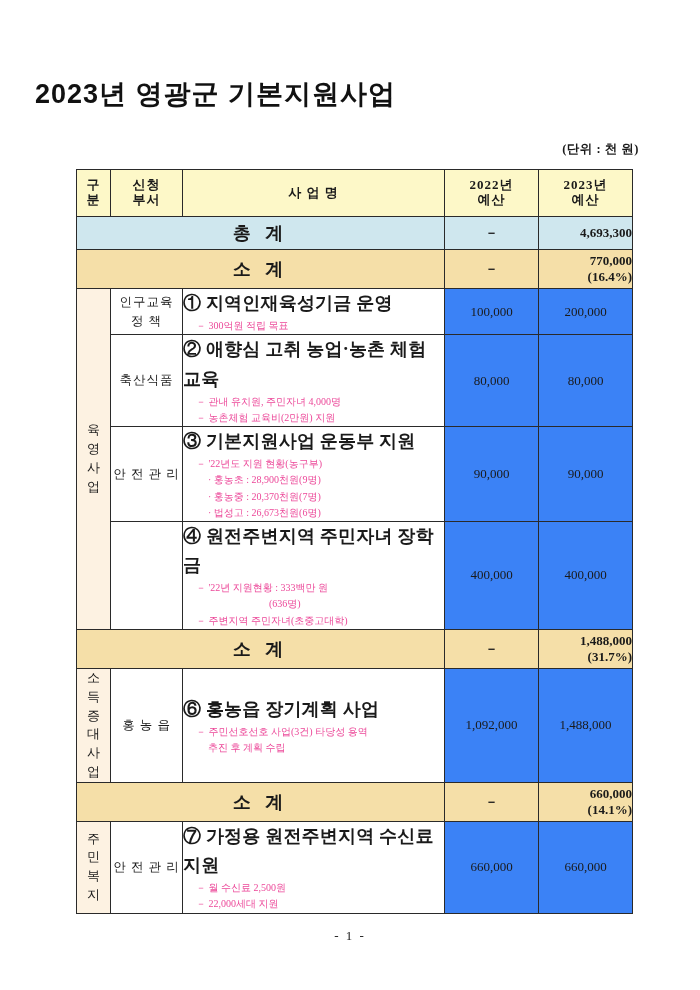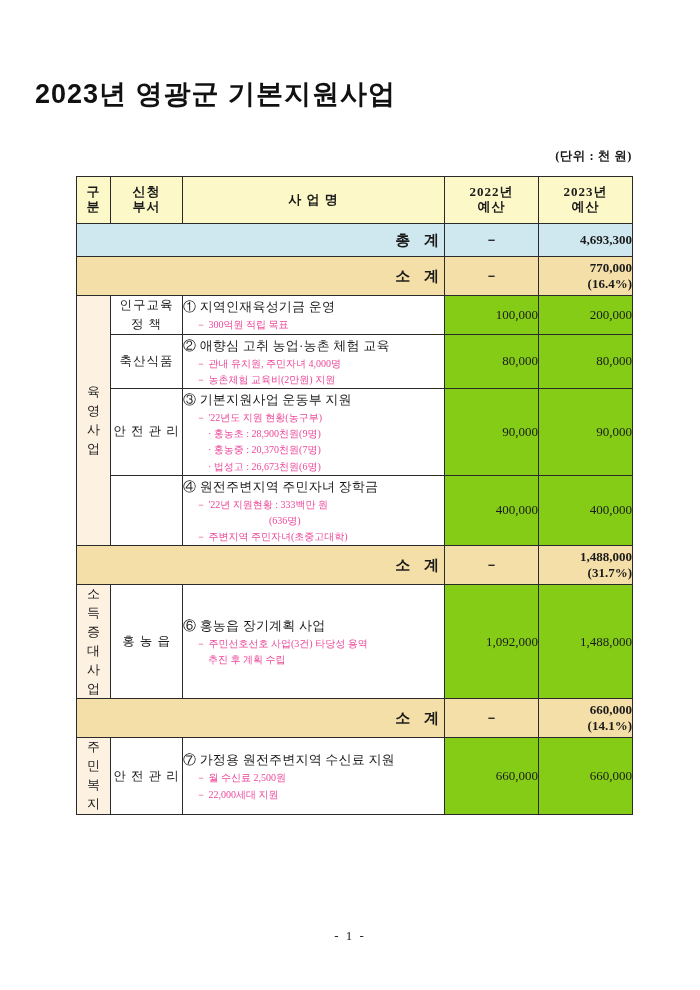--- a/index.html
+++ b/index.html
@@ -29,21 +29,21 @@
     letter-spacing: 1px;
     margin: 0;
     padding-top: 76px;
     font-family: "Liberation Sans", "DejaVu Sans", sans-serif;
     color: #111;
   }
   .unit-note {
     text-align: right;
     font-size: 12.5px;
     font-weight: bold;
-    margin: 7px;
+    margin: 0;
     padding-top: 29px;
     padding-right: 26px;
     letter-spacing: 0.5px;
   }
   table.budget {
     border-collapse: collapse;
     width: 556px;
     margin: 11px 0 0 41px;
     table-layout: fixed;
     font-size: 12.5px;
@@ -74,23 +74,23 @@
     background: #cfe7ee;
     height: 32px;
     font-weight: bold;
   }
   .row-sub td {
     background: #f5dfa8;
     height: 38px;
     font-weight: bold;
   }
   .cell-center {
-    text-align: right;
+    text-align: center;
     letter-spacing: 5px;
-    font-size: 15px;
+    font-size: 18px;
   }
   .cell-num {
     text-align: right;
     padding-right: 9px;
     font-size: 13px;
     line-height: 1.25;
   }
   .cell-num.dash {
     text-align: center;
     padding-right: 0;
@@ -114,39 +114,40 @@
     margin-left: 28px;
   }
   .dept-cell span { display: block; }
   .name-cell {
     background: #ffffff;
     padding: 7px 6px 7px 10px;
     line-height: 1.62;
     font-size: 12.5px;
   }
   .proj-title {
-    font-weight: normal;
-    font-size: 13px;
+    font-weight: bold;
+    font-size: 18px;
     letter-spacing: 0.2px;
     display: block;
   }
   .proj-line {
     display: block;
     padding-left: 13px;
     font-size: 10px;
     color: #ec4899;
   }
   .proj-line.sub2 {
     padding-left: 25px;
   }
   .proj-line.indent-deep {
     padding-left: 86px;
   }
   .val-cell {
-    background: #84cc16;
+    background: #3b82f6;
+    text-align: center;
   }
   .pct { display: block; }
   .page-num {
     position: absolute;
     left: 0;
     right: 0;
     top: 928px;
     text-align: center;
     font-size: 13px;
     letter-spacing: 2px;

